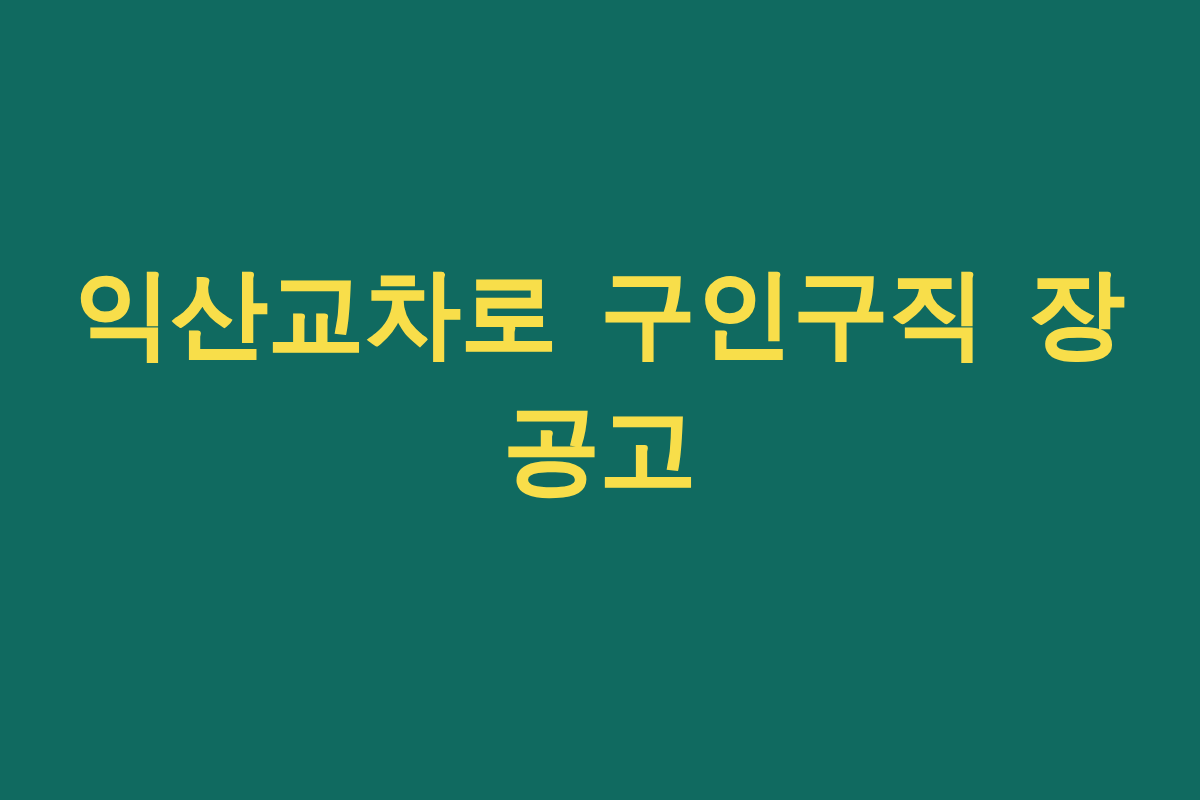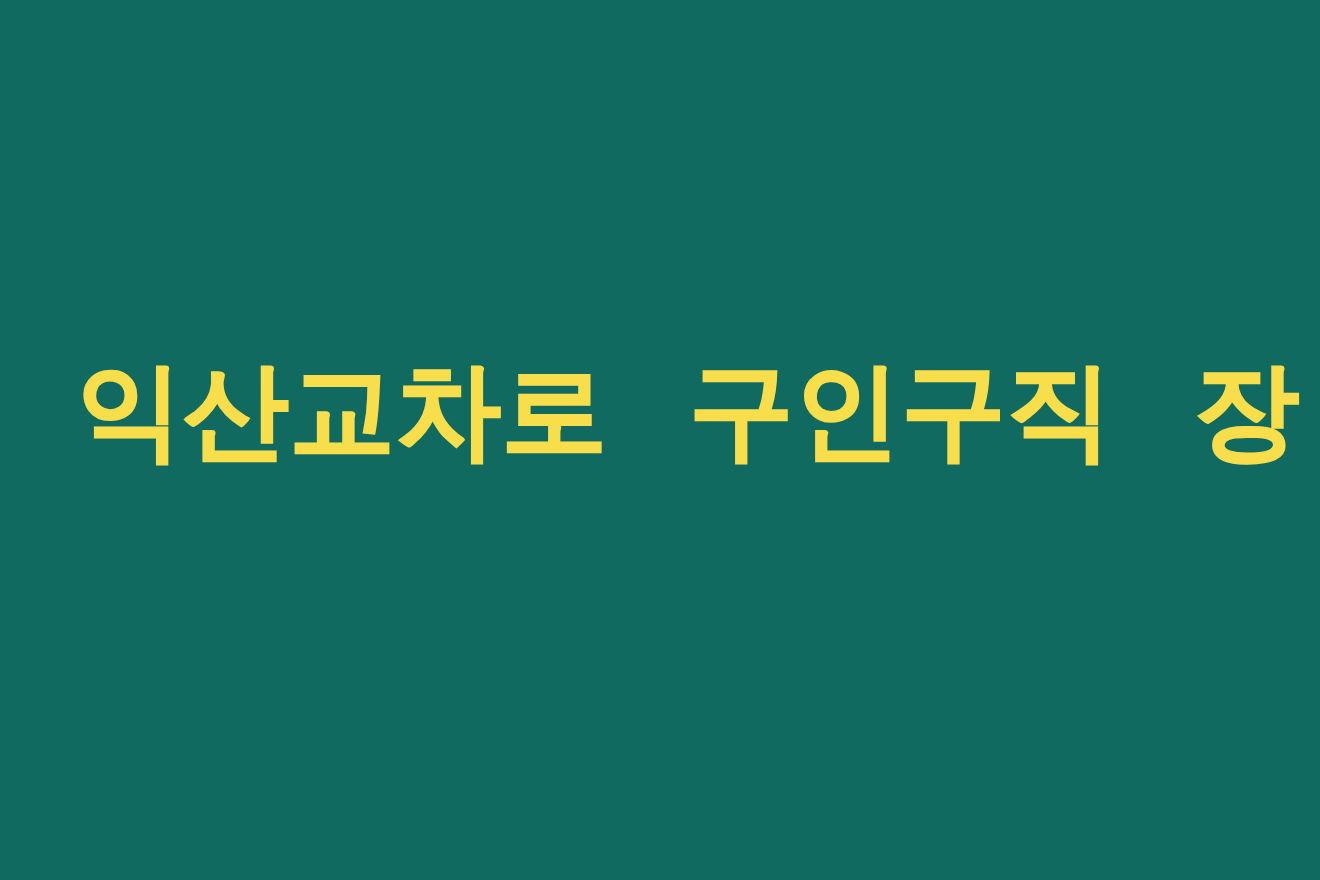--- a/index.html
+++ b/index.html
@@ -28,21 +28,21 @@
   }
 
   #headline-block {
     width: 1060px;
     margin: 0;
     padding: 0;
     
     transform: translateY(-19px);
     text-align: center;
     color: #F8DE4A;
-    font-family: Liberation Mono, monospace;
+    font-family: Liberation Sans, sans-serif;
     font-size: 96px;
     line-height: 136px;
     font-weight: 700;
     letter-spacing: 0.005em;
     word-spacing: 0.16em;
     
     -webkit-font-smoothing: antialiased;
     text-rendering: optimizeLegibility;
   }
 
@@ -57,15 +57,16 @@
     -webkit-text-stroke: 1.5px #F8DE4A;
   }
 </style>
 </head>
 <body>
 
 <div id="poster-canvas" style="background: rgb(16, 106, 96);">
 
   <h1 id="headline-block" style="color: rgb(248, 222, 74); -webkit-text-stroke-color: rgb(248, 222, 74);">
     <span class="headline-line">익산교차로 구인구직 장</span>
+    <span class="headline-line">공고</span>
   </h1>
 
 </div>
 
 </body></html>

